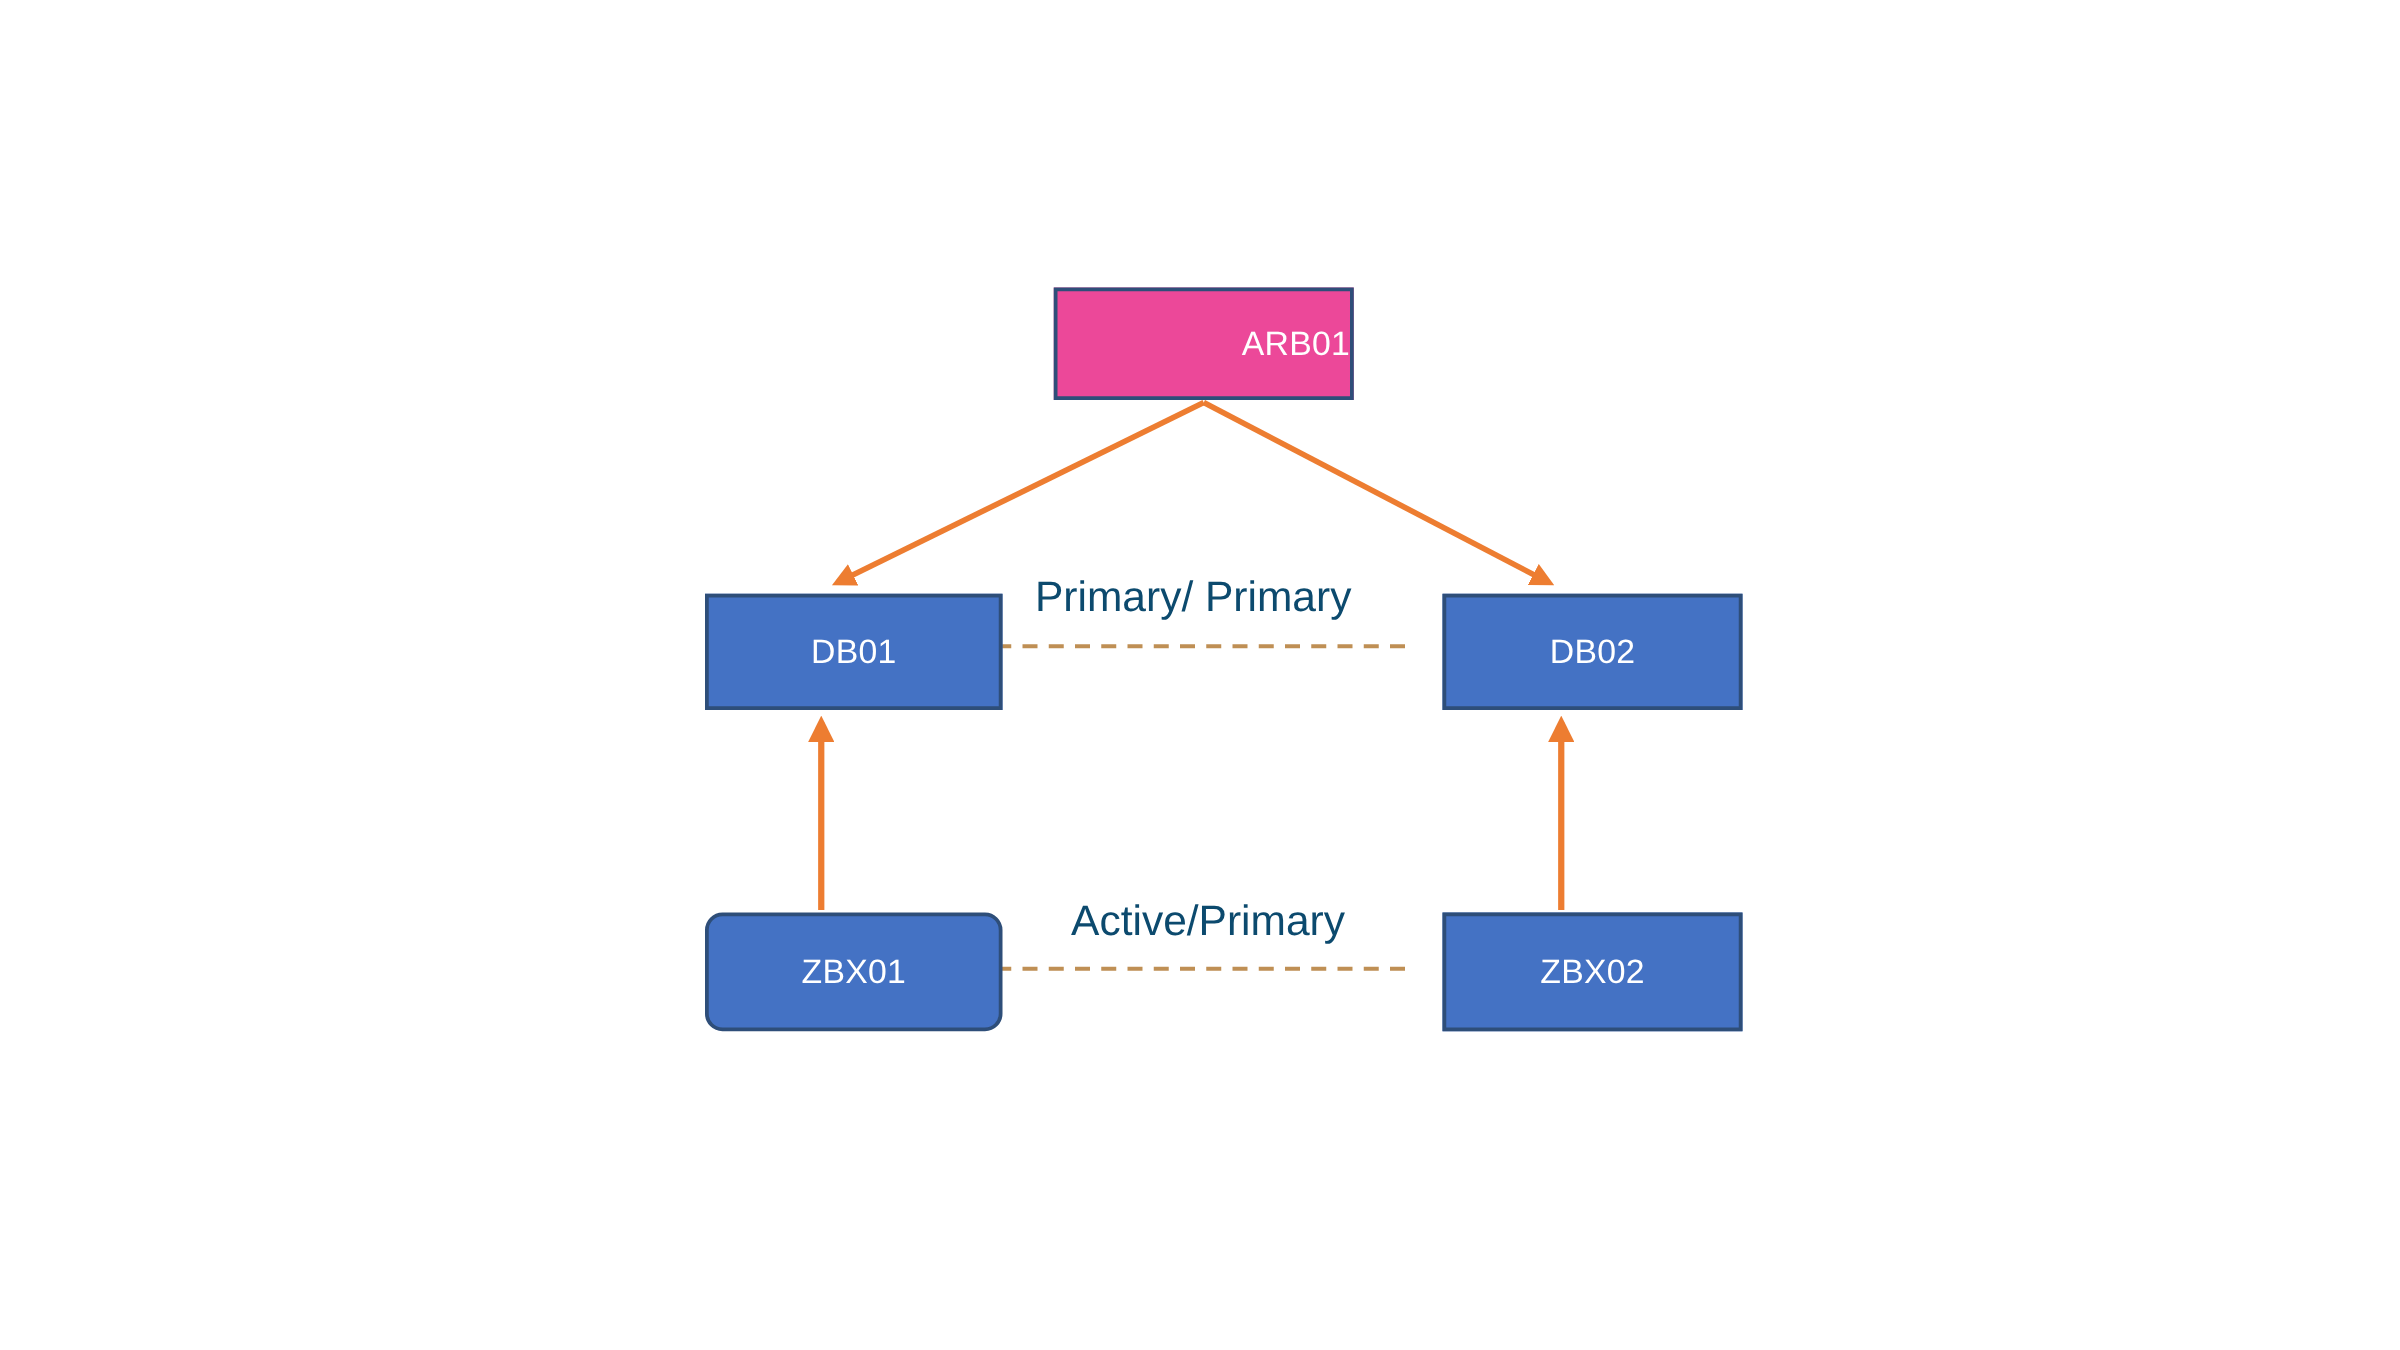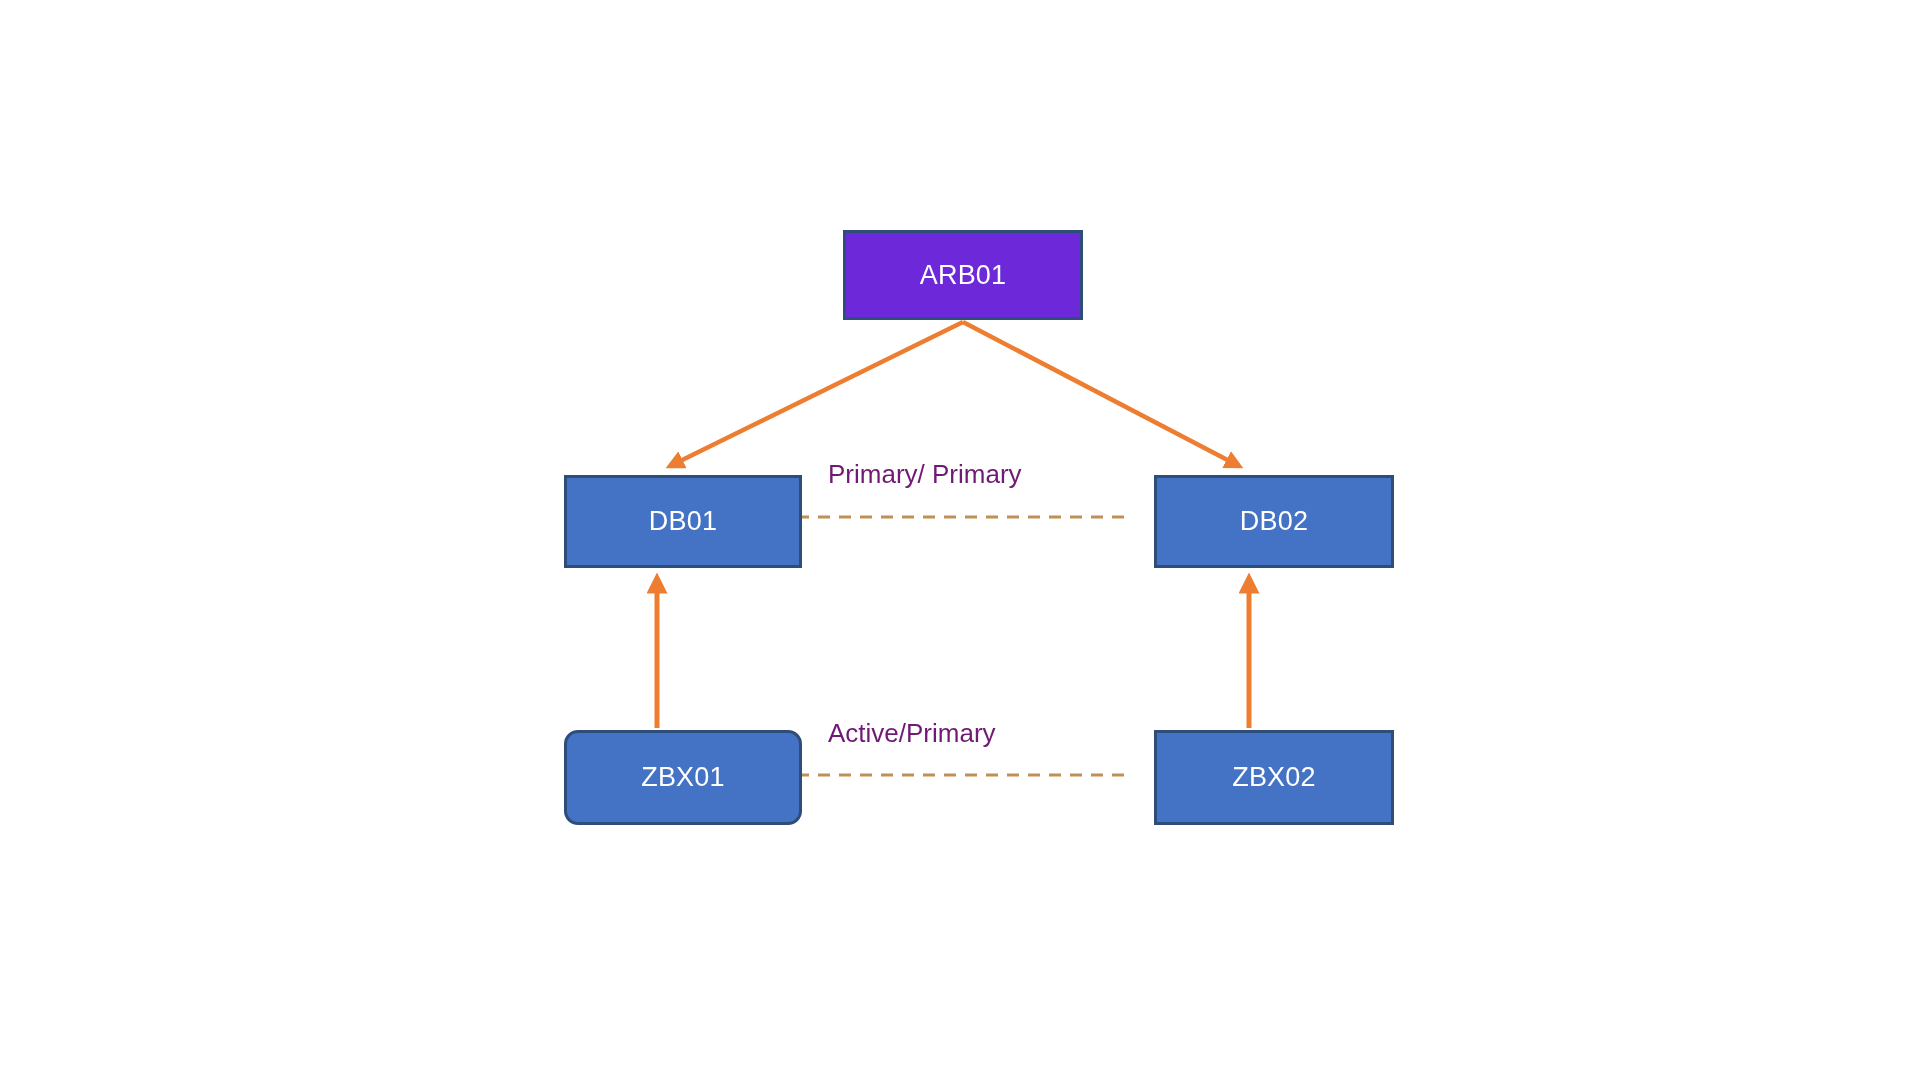--- a/index.html
+++ b/index.html
@@ -37,35 +37,36 @@
     border-style: solid;
     border-width: 3px;
     color: #ffffff;
     font-size: 27px;
     font-weight: normal;
     letter-spacing: 0.2px;
     line-height: 1;
     white-space: nowrap;
   }
   .node-arbiter {
-    background: #6d28d9;
+    background: #ec4899;
     border-color: #2E4E79;
+    justify-content: flex-end;
   }
   .node-db, .node-zbx {
     background: #4472C4;
     border-color: #2E4E79;
     margin-left: 26px;
   }
   .edge-label {
     position: absolute;
-    color: #701a75;
-    font-size: 26px;
+    color: #0c4a6e;
+    font-size: 34px;
     line-height: 1;
     white-space: nowrap;
-    text-align: left;
+    text-align: right;
   }
 </style>
 </head>
 <body>
 
 <div id="canvas">
 
   <svg id="edge-layer" width="1920" height="1080" viewBox="0 0 1920 1080" xmlns="http://www.w3.org/2000/svg">
     <defs>
       <marker id="arrowhead-orange" markerWidth="4.2" markerHeight="4.2" refX="3.1" refY="2.1" orient="auto" markerUnits="strokeWidth">

